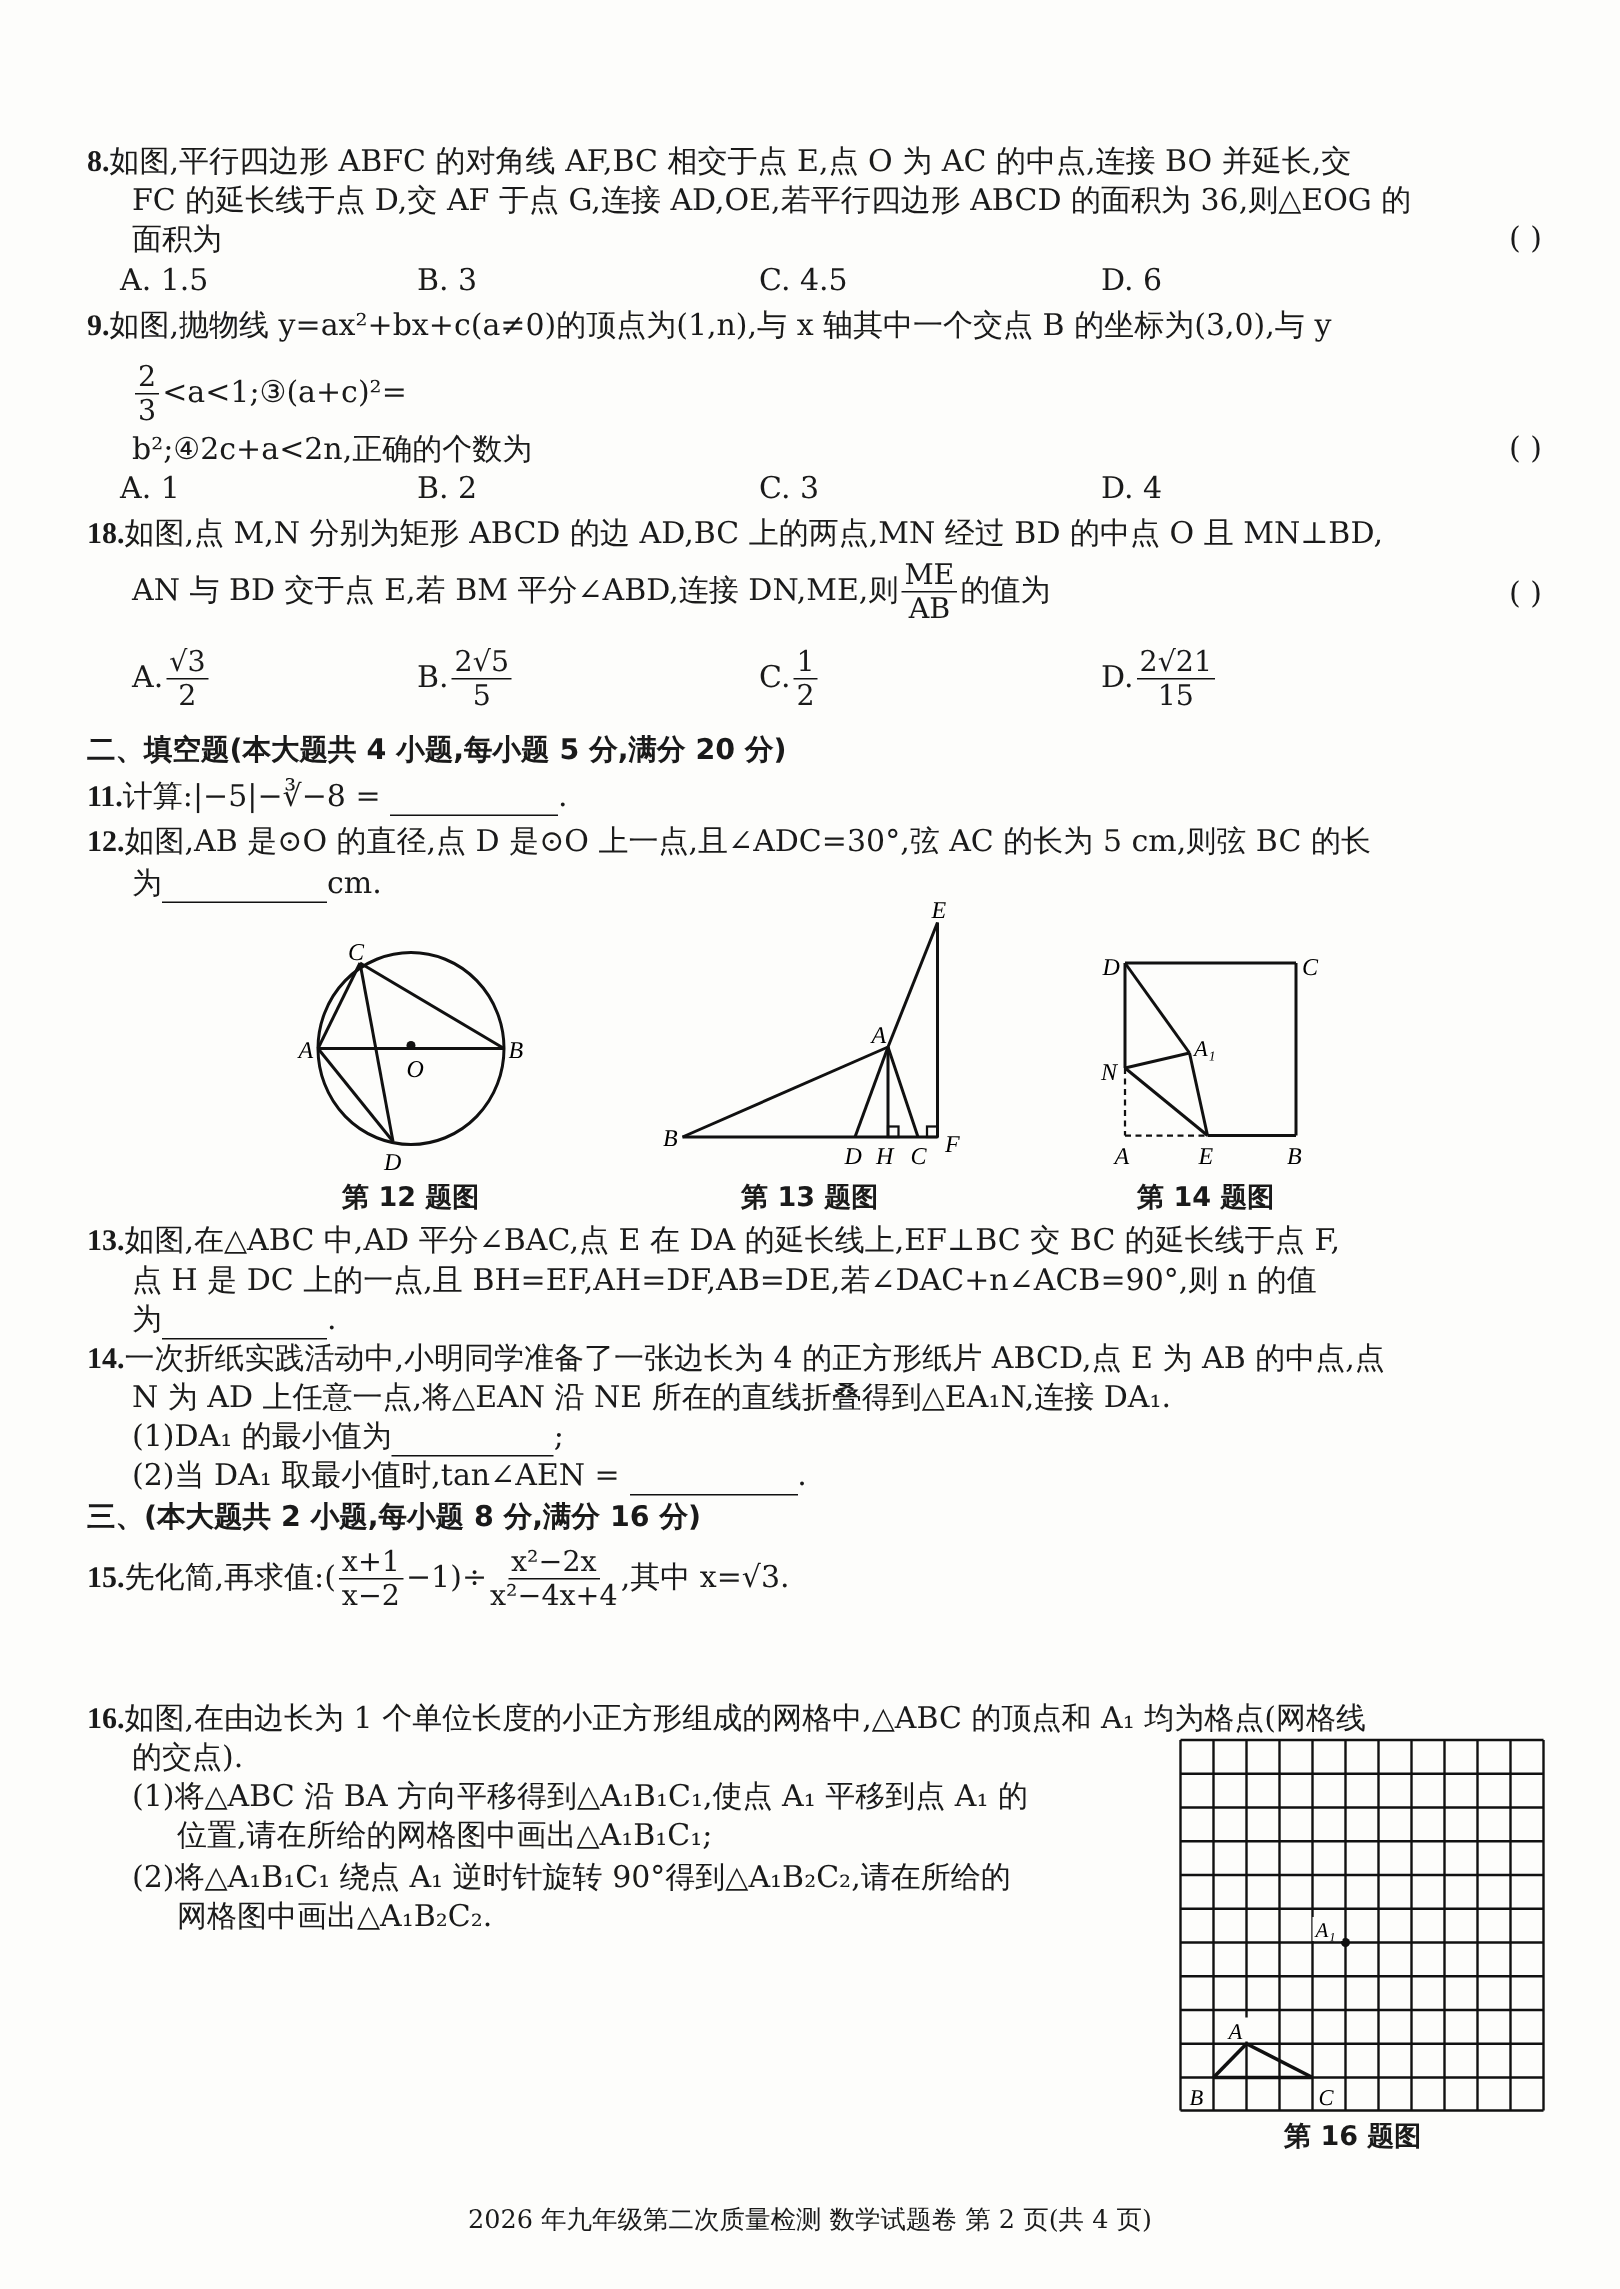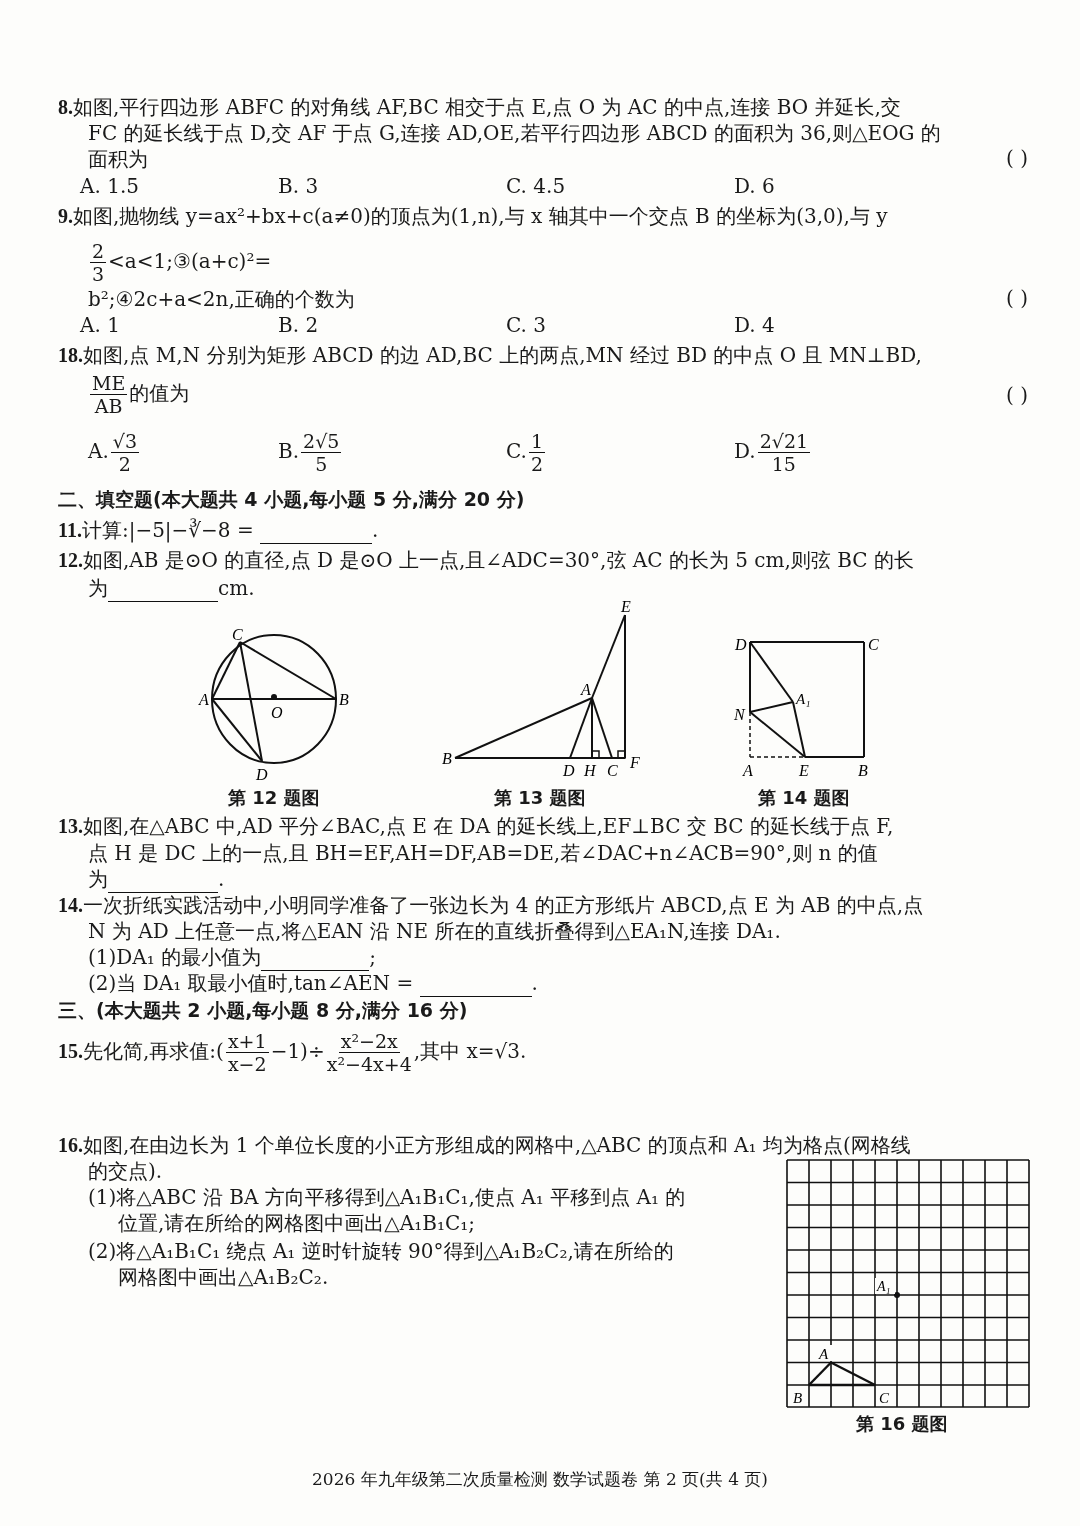--- a/index.html
+++ b/index.html
@@ -37,21 +37,21 @@
       <span>3</span>
     </span><span>&lt;a&lt;1;③(a+c)²=</span></div>
 <div class="line ind" style="top:286px">b²;④2c+a&lt;2n,正确的个数为</div>
 <div class="paren" style="top:286px">(    )</div>
 <div class="opt" style="top:313px;left:80px">A. 1</div>
 <div class="opt" style="top:313px;left:278px">B. 2</div>
 <div class="opt" style="top:313px;left:506px">C. 3</div>
 <div class="opt" style="top:313px;left:734px">D. 4</div>
 
 <div class="line" style="top:342px"><span class="num">18.</span><span>如图,点 M,N 分别为矩形 ABCD 的边 AD,BC 上的两点,MN 经过 BD 的中点 O 且 MN⊥BD,</span></div>
-<div class="line ind" style="top:372px"><span class="frac">
+<div class="line ind" style="top:372px"><span>AN 与 BD 交于点 E,若 BM 平分∠ABD,连接 DN,ME,则</span><span class="frac">
       <span class="n">ME</span>
       <span>AB</span>
     </span><span>的值为</span></div>
 <div class="paren" style="top:383px">(    )</div>
 <div class="opt" style="top:430px;left:88px"><span>A.</span><span class="frac">
       <span class="n">√3</span>
       <span>2</span>
     </span></div>
 <div class="opt" style="top:430px;left:278px"><span>B.</span><span class="frac">
       <span class="n">2√5</span>

